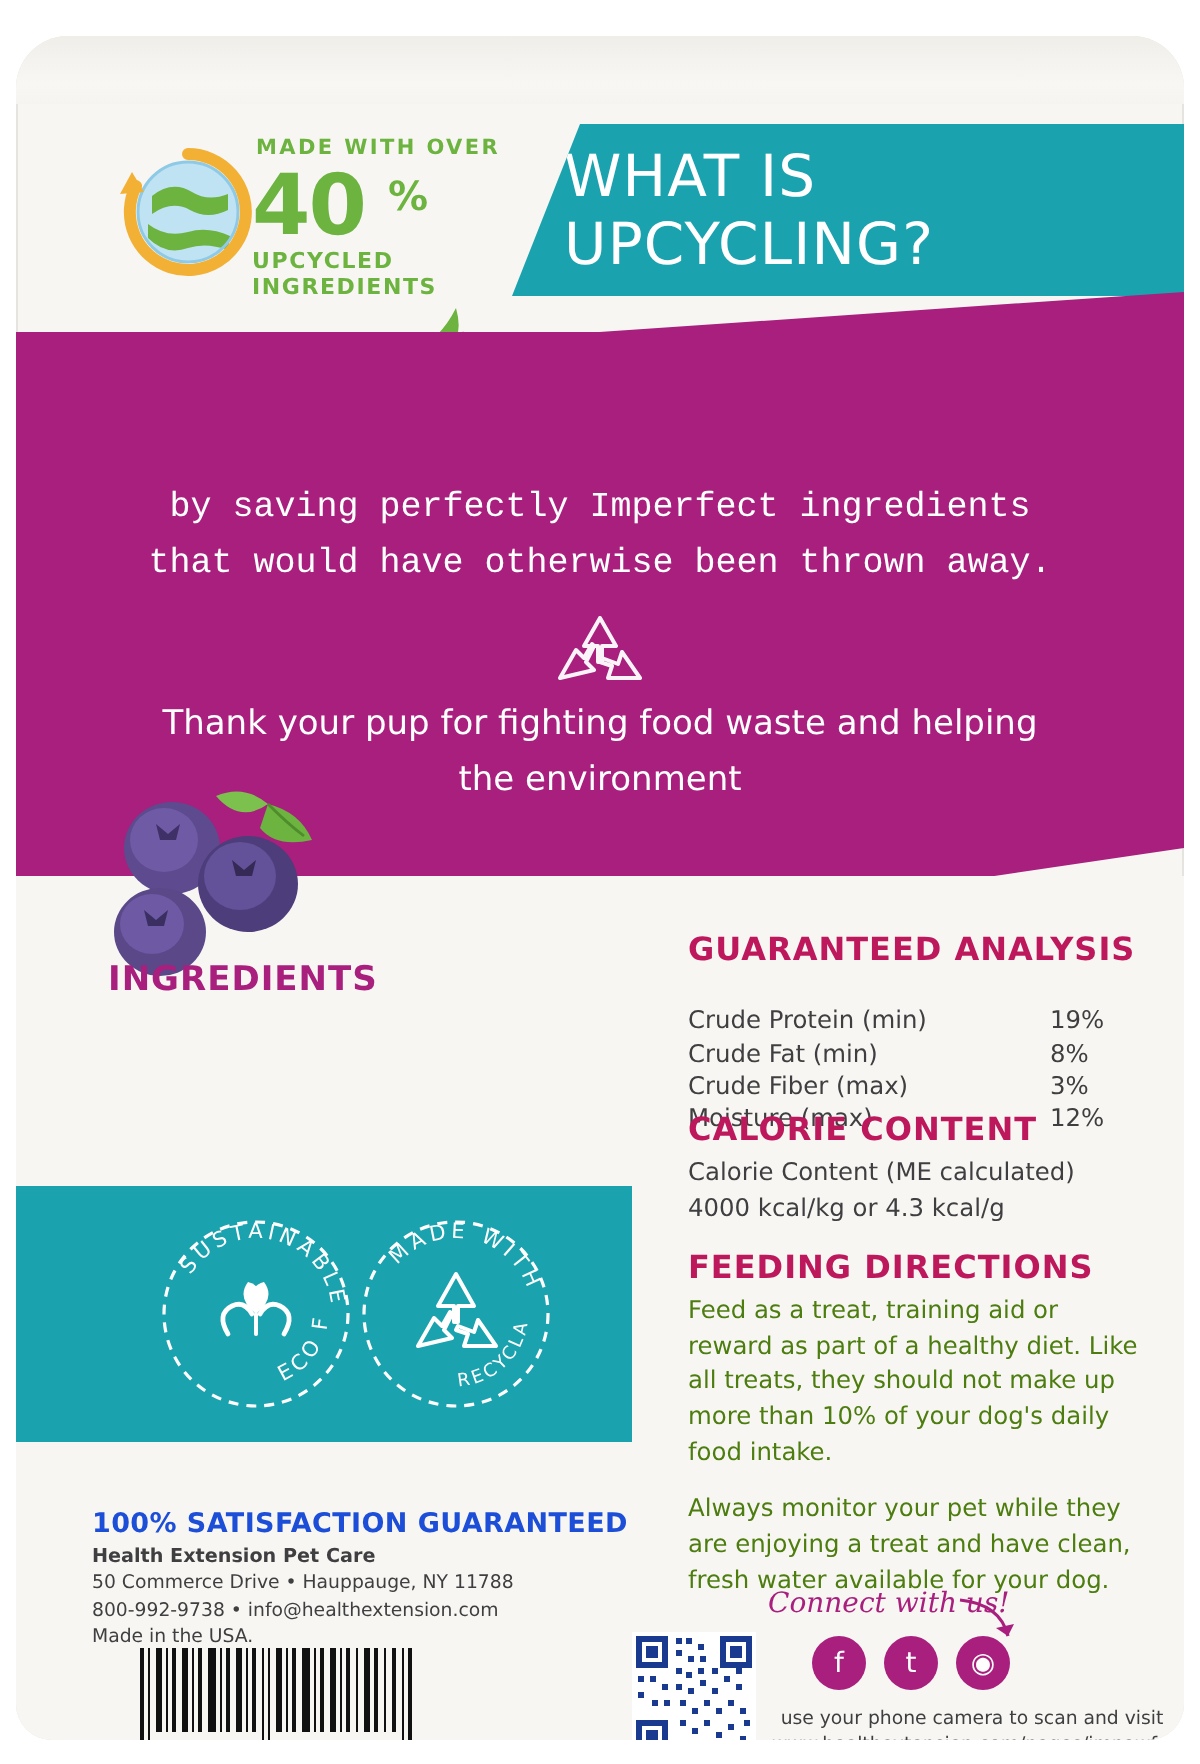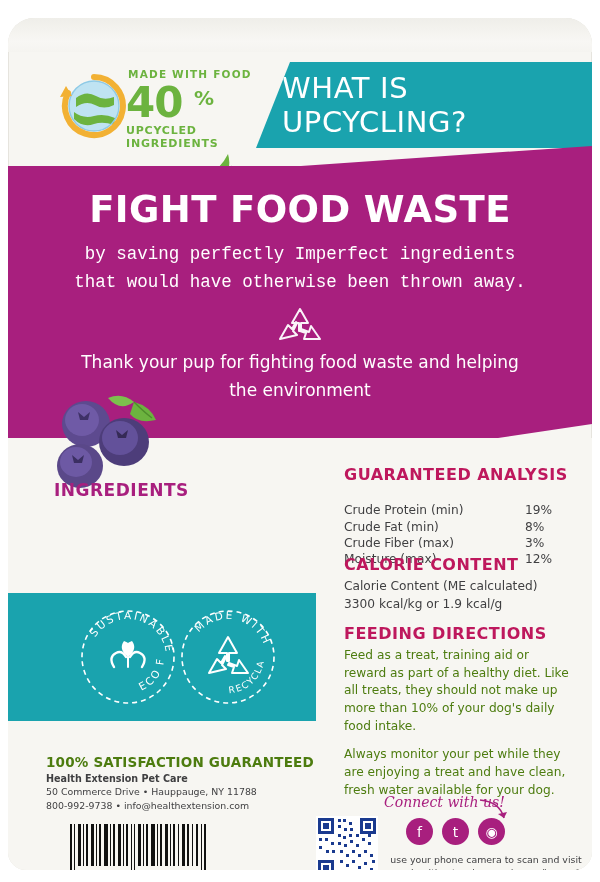--- a/index.html
+++ b/index.html
@@ -292,21 +292,21 @@
     height: 104px;
   }
   .eco-badge.one { left: 68px; }
   .eco-badge.two { left: 168px; }
 
   
   .sat-title {
     position: absolute;
     left: 38px;
     top: 736px;
-    color: #4d7c0f;
+    color: #1d4ed8;
     font-weight: 700;
     font-size: 13.5px;
     letter-spacing: 0.2px;
     font-family: "DejaVu Sans", sans-serif;
   }
   .sat-company {
     position: absolute;
     left: 38px;
     top: 755px;
     color: #3f3f41;
@@ -405,40 +405,39 @@
 
     <div class="badge40">
       <svg width="70" height="76" viewBox="0 0 70 76" style="position:absolute;left:0;top:6px;">
         <circle cx="34" cy="34" r="25" fill="#bfe3f2"></circle>
         <path d="M16 26 q10 -8 20 -2 q8 5 18 1 l0 8 q-10 5 -19 0 q-9 -5 -19 2 z" fill="#6cb33f"></path>
         <path d="M14 40 q9 7 20 4 q10 -3 21 2 l-1 7 q-11 -4 -20 -1 q-11 4 -20 -5 z" fill="#6cb33f"></path>
         <circle cx="34" cy="34" r="25" fill="none" stroke="#8ecae6" stroke-width="1.5"></circle>
         <path d="M34 5 a29 29 0 1 1 -26 16" fill="none" stroke="#f2b134" stroke-width="6" stroke-linecap="round"></path>
         <path d="M6 14 l6 10 l-12 1 z" fill="#f2b134"></path>
       </svg>
-      <div class="made-with">MADE WITH FOOD</div>
+      <div class="made-with">MADE WITH OVER</div>
       <div class="num">40</div>
       <div class="pct">%</div>
       <div class="l1">UPCYCLED</div>
       <div class="l2">INGREDIENTS</div>
     </div>
 
     <svg class="leaf-accent" viewBox="0 0 40 34">
       <path d="M2 30 q14 -6 22 -22 q4 14 -4 22 q-8 8 -18 0z" fill="#6cb33f"></path>
       <path d="M18 32 q6 -4 10 -12" stroke="#4e8c2c" stroke-width="1.2" fill="none"></path>
     </svg>
 
     <div class="teal-banner">
       <div class="teal-banner-text">WHAT IS UPCYCLING?</div>
     </div>
 
     <div class="magenta-diag-top"></div>
     <div class="magenta-panel"></div>
 
-    <div class="headline">FIGHT FOOD WASTE</div>
     <div class="sub1">by saving perfectly Imperfect ingredients that would have otherwise been thrown away.</div>
 
     <svg class="recycle-mark" viewBox="0 0 52 44">
       <path d="M26 6 L34 20 L27 20 L27 28 L25 28 L25 20 L18 20 Z" fill="none" stroke="#ffffff" stroke-width="2" stroke-linejoin="round"></path>
       <path d="M6 36 L14 22 L18 26 L22 19 L23 20 L19 28 L23 32 Z" fill="none" stroke="#ffffff" stroke-width="2" stroke-linejoin="round"></path>
       <path d="M46 36 L30 36 L32 30 L26 28 L27 26 L35 29 L37 23 Z" fill="none" stroke="#ffffff" stroke-width="2" stroke-linejoin="round"></path>
     </svg>
 
     <div class="sub2">Thank your pup for fighting food waste and helping the environment</div>
 
@@ -479,21 +478,21 @@
         <tr>
           <td>Moisture (max)</td>
           <td class="val">12%</td>
         </tr>
       </tbody>
     </table>
 
     <div class="rc-title cal-title">CALORIE CONTENT</div>
     <div class="cal-body">
       <div>Calorie Content (ME calculated)</div>
-      <div>3300 kcal/kg or 1.9 kcal/g</div>
+      <div>4000 kcal/kg or 4.3 kcal/g</div>
     </div>
 
     <div class="rc-title fd-title">FEEDING DIRECTIONS</div>
     <div class="fd-body">
       <p>Feed as a treat, training aid or reward as part of a healthy diet. Like all treats, they should not make up more than 10% of your dog's daily food intake.</p>
       <p>Always monitor your pet while they are enjoying a treat and have clean, fresh water available for your dog.</p>
     </div>
 
     <div class="eco-strip">
       <svg class="eco-badge one" viewBox="0 0 104 104">
@@ -531,20 +530,21 @@
           <path d="M72 68 L56 68 L58 62 L52 60 L53 58 L61 61 L63 55 Z" fill="none" stroke="#ffffff" stroke-width="2" stroke-linejoin="round"></path>
         </g>
       </svg>
     </div>
 
     <div class="sat-title">100% SATISFACTION GUARANTEED</div>
     <div class="sat-company">Health Extension Pet Care</div>
     <div class="sat-addr">
       <div>50 Commerce Drive • Hauppauge, NY 11788</div>
       <div>800-992-9738 • info@healthextension.com</div>
+      <div>Made in the USA.</div>
     </div>
 
     <div class="barcode-wrap">
       <svg class="barcode" viewBox="0 0 142 48" preserveAspectRatio="none">
         <g fill="#111111">
           <rect x="0" y="0" width="2" height="48"></rect>
             <rect x="4" y="0" width="1" height="48"></rect>
           <rect x="8" y="0" width="3" height="42"></rect>
             <rect x="13" y="0" width="1" height="42"></rect>
           <rect x="16" y="0" width="2" height="42"></rect>

